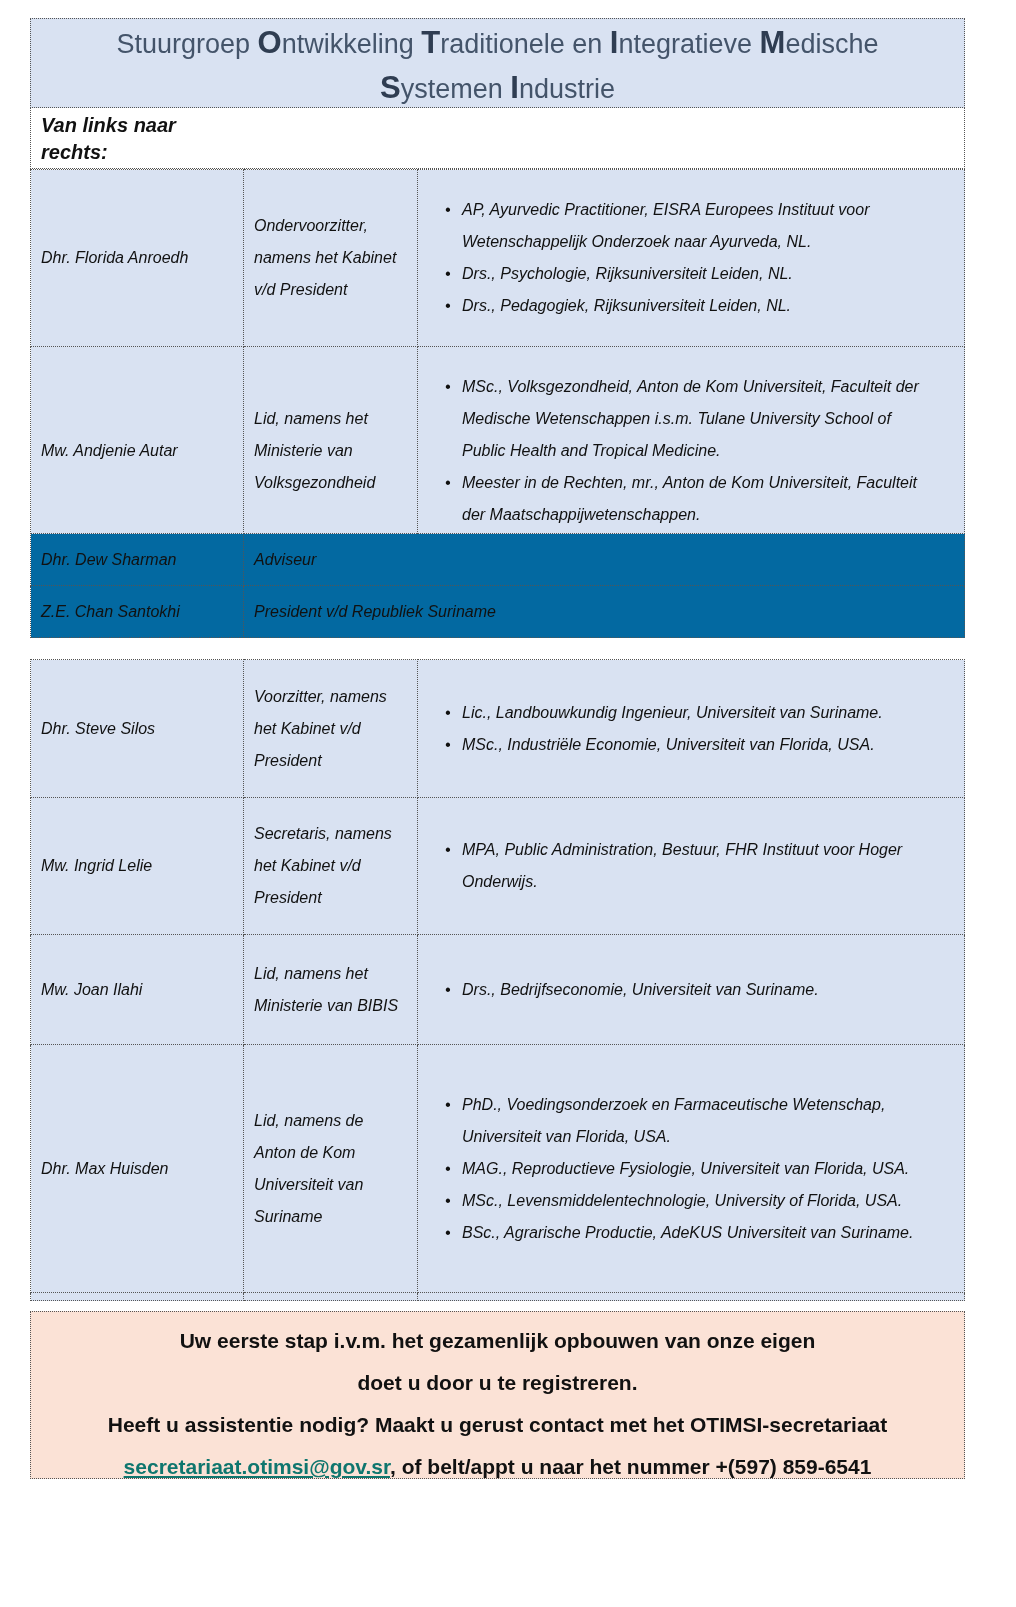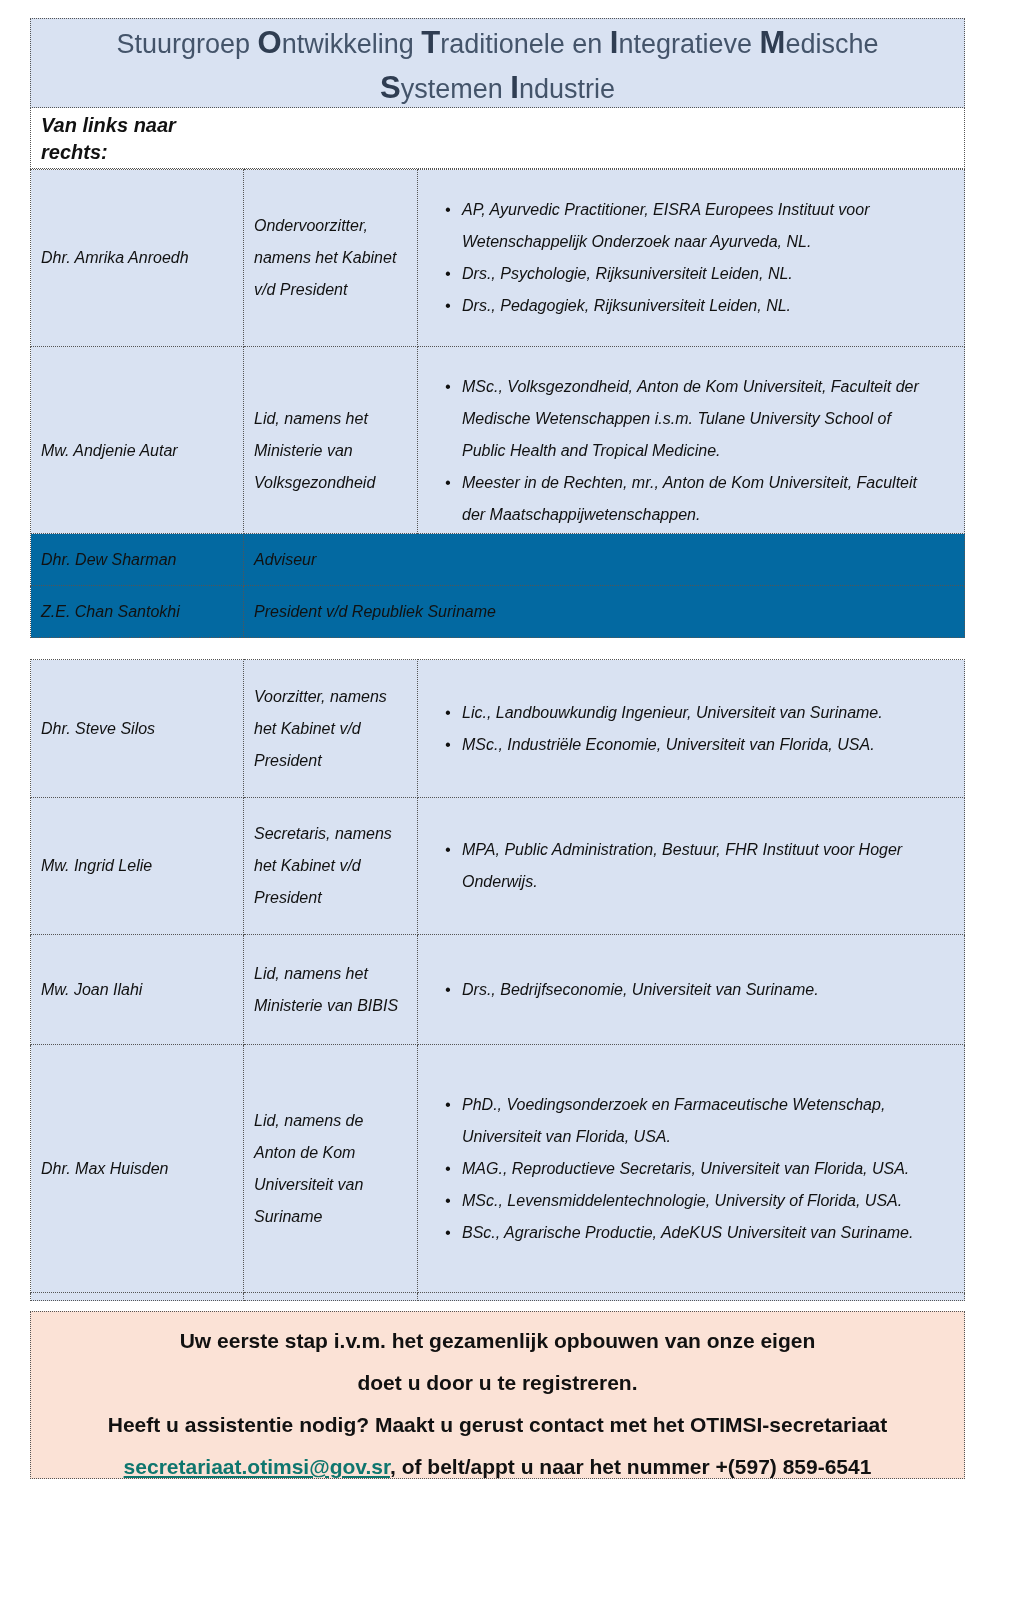--- a/index.html
+++ b/index.html
@@ -41,21 +41,21 @@
 
 <div class="blk" style="top:169px;">
   <table class="blue">
     <colgroup>
         <col class="c1">
         <col class="c2">
         <col>
       </colgroup>
     <tbody>
         <tr style="height:151px;">
-      <td>Dhr. Amrika Anroedh</td>
+      <td>Dhr. Florida Anroedh</td>
       <td>Ondervoorzitter, namens het Kabinet v/d President</td>
       <td>
             <ul>
         <li>AP, Ayurvedic Practitioner, EISRA Europees Instituut voor Wetenschappelijk Onderzoek naar Ayurveda, NL.</li>
         <li>Drs., Psychologie, Rijksuniversiteit Leiden, NL.</li>
         <li>Drs., Pedagogiek, Rijksuniversiteit Leiden, NL.</li>
       </ul>
           </td>
     </tr>
     <tr style="height:191px;">
@@ -126,21 +126,21 @@
         <li>Drs., Bedrijfseconomie, Universiteit van Suriname.</li>
       </ul>
           </td>
     </tr>
     <tr style="height:248px;">
       <td>Dhr. Max Huisden</td>
       <td>Lid, namens de Anton de Kom Universiteit van Suriname</td>
       <td>
             <ul>
         <li>PhD., Voedingsonderzoek en Farmaceutische Wetenschap, Universiteit van Florida, USA.</li>
-        <li>MAG., Reproductieve Secretaris, Universiteit van Florida, USA.</li>
+        <li>MAG., Reproductieve Fysiologie, Universiteit van Florida, USA.</li>
         <li>MSc., Levensmiddelentechnologie, University of Florida, USA.</li>
         <li>BSc., Agrarische Productie, AdeKUS Universiteit van Suriname.</li>
       </ul>
           </td>
     </tr>
     <tr style="height:8px;">
       <td style="padding:0;"></td>
       <td style="padding:0;"></td>
       <td style="padding:0;"></td>
     </tr>

